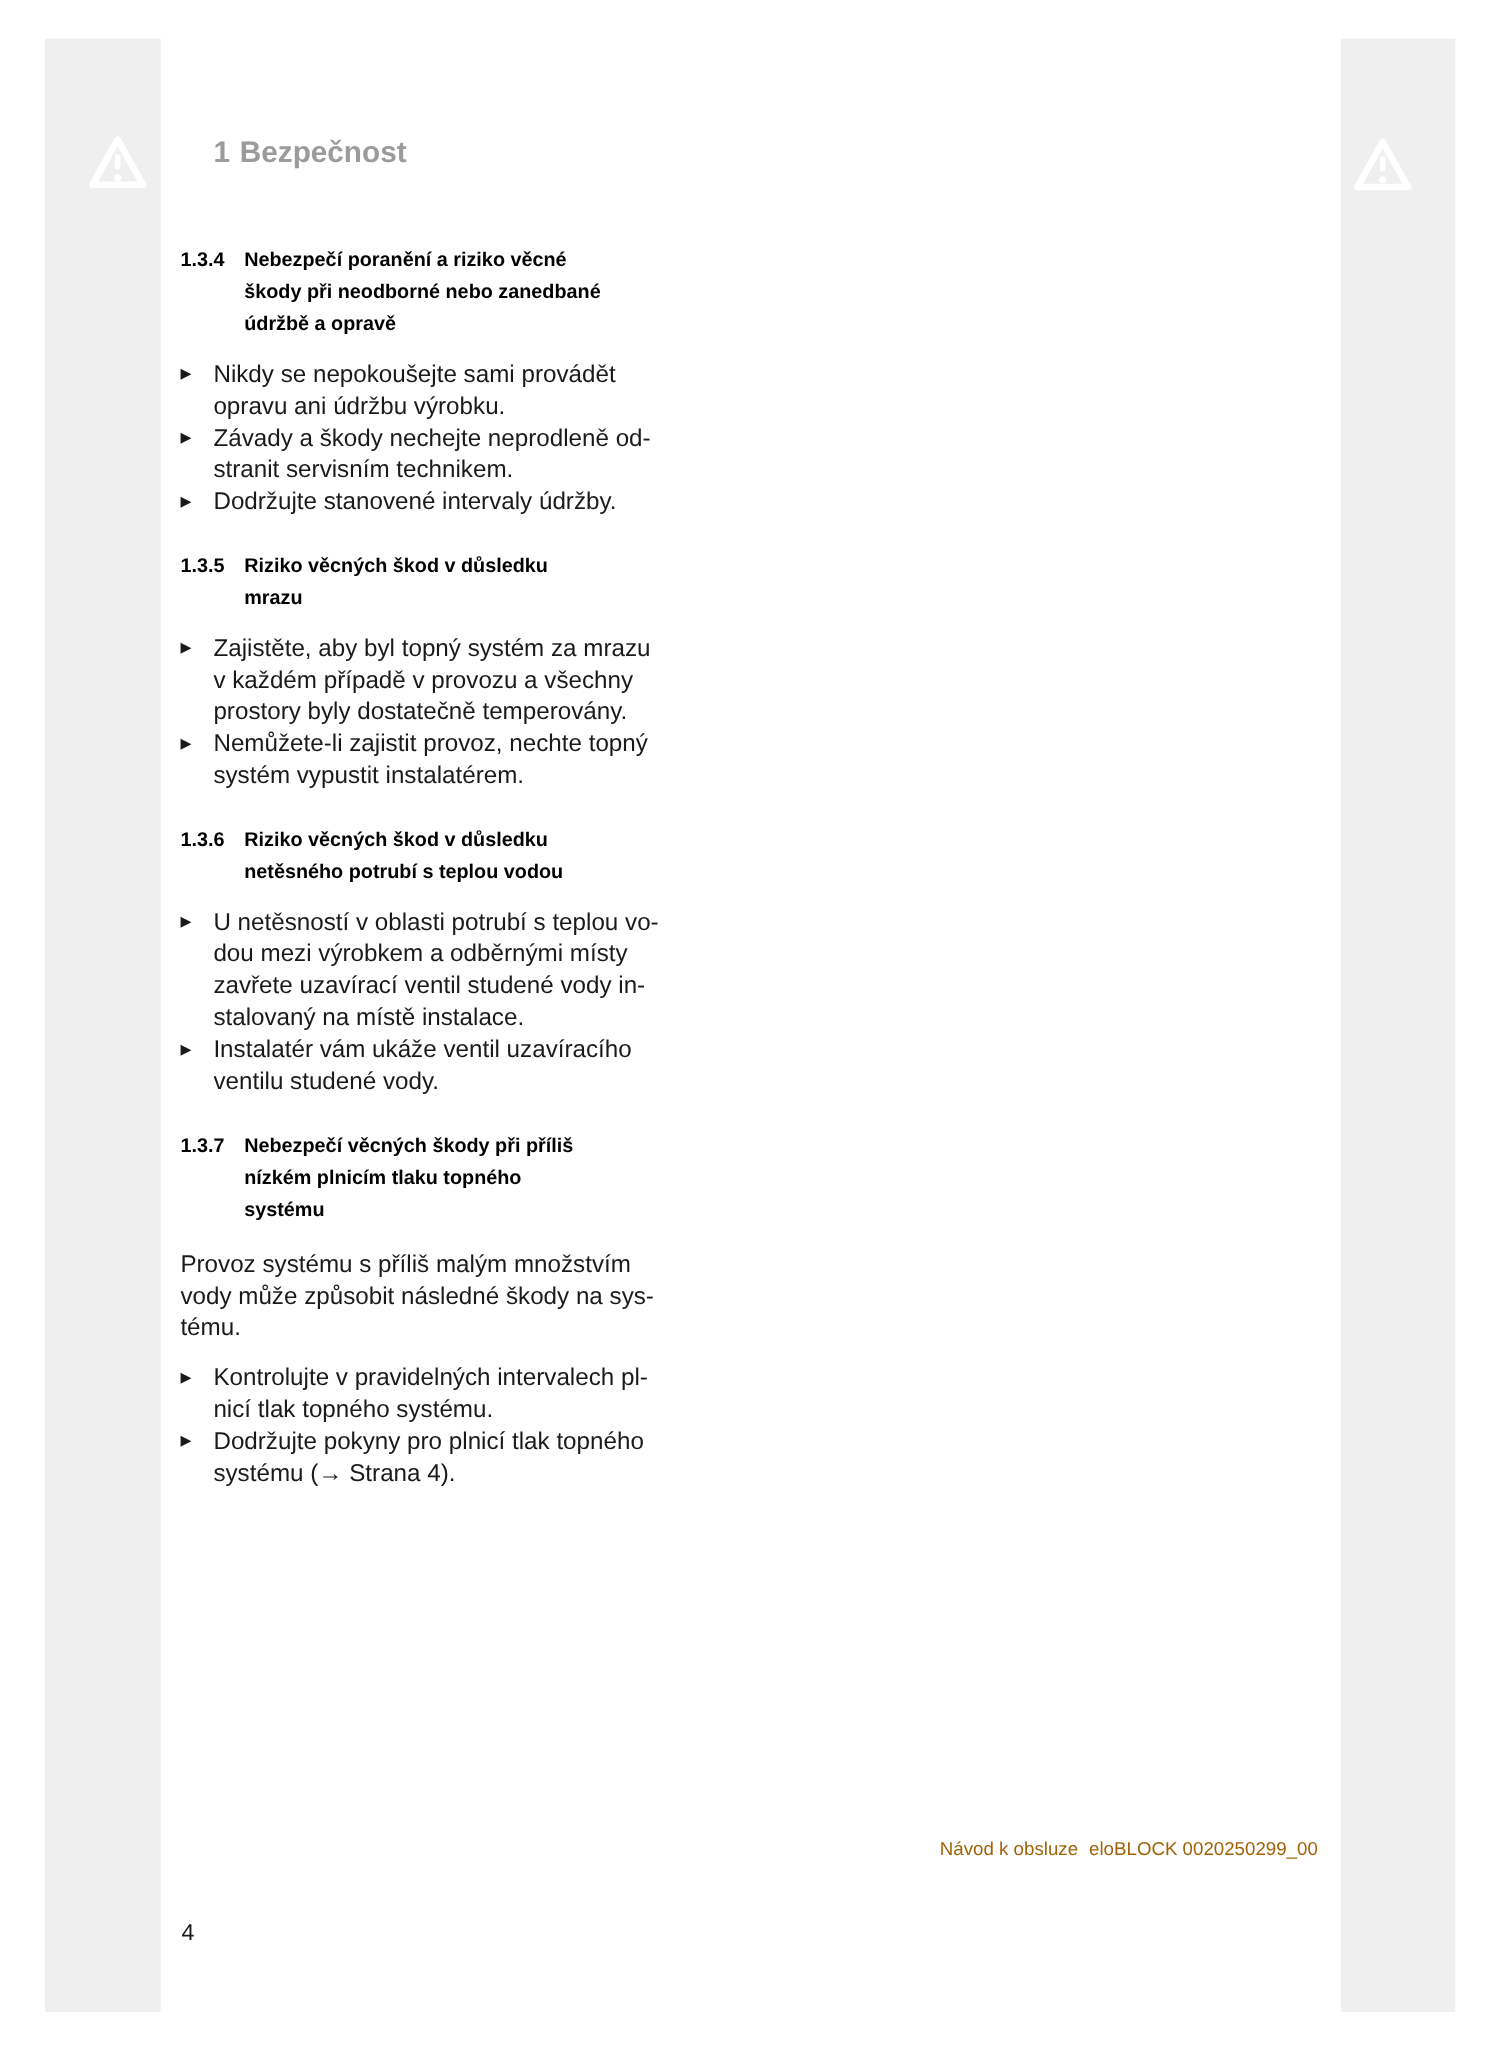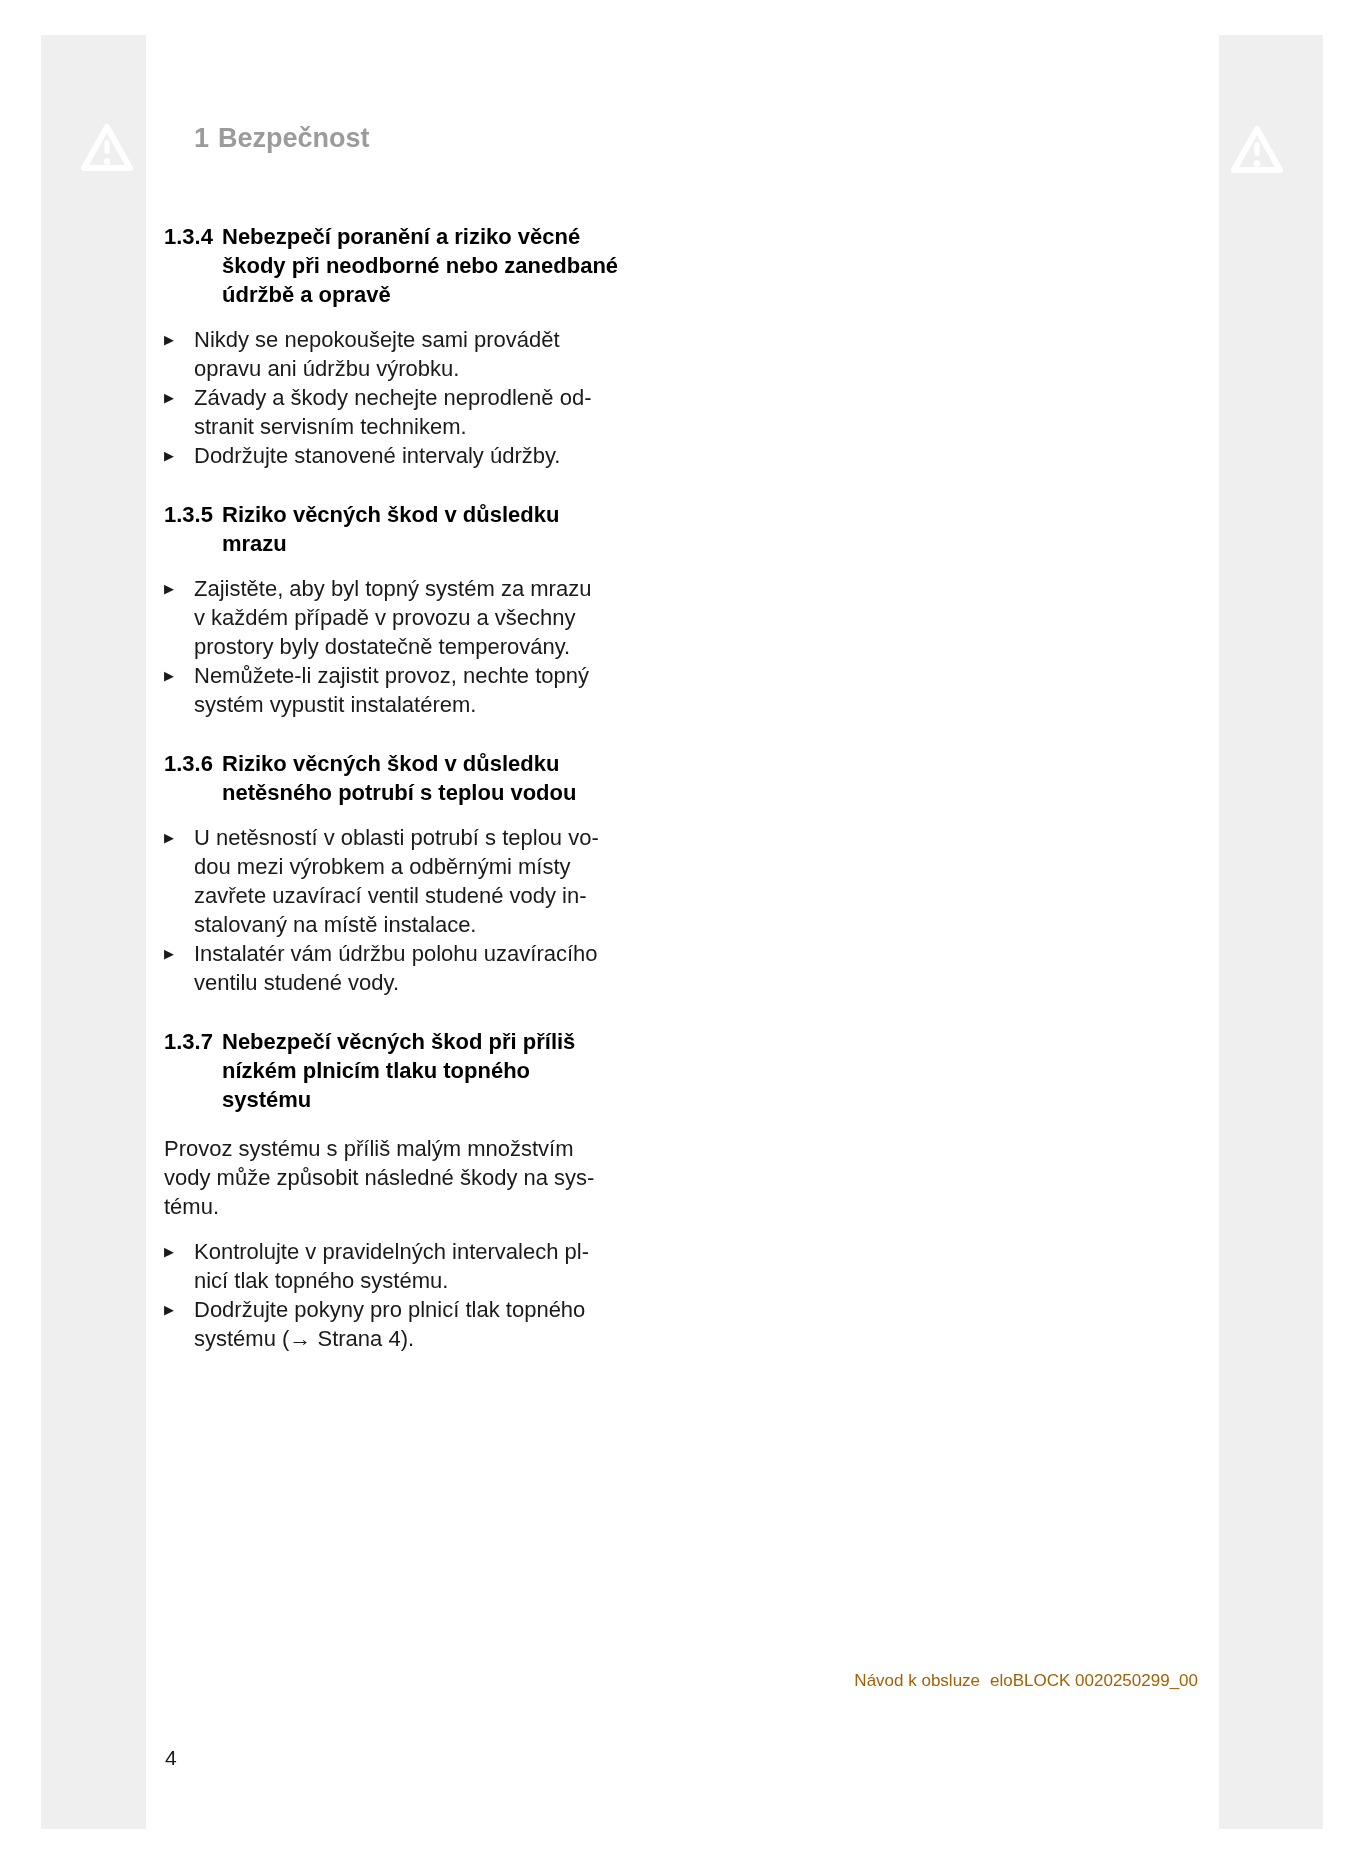--- a/index.html
+++ b/index.html
@@ -45,21 +45,21 @@
   }
   .chapter .chapter-num { margin-right: 9px; }
 
   .section { margin-top: 30px; }
 
   .sec-head {
     display: flex;
     align-items: flex-start;
     font-weight: bold;
     color: #000000;
-    font-size: 22px;
+    font-size: 18px;
     line-height: 29px;
   }
   .sec-num { width: 58px; flex: 0 0 58px; }
   .sec-title { white-space: pre; }
 
   .para {
     font-size: 22px;
     line-height: 29px;
     margin: 20px 0 0 0;
     white-space: pre;
@@ -181,30 +181,30 @@
     <div class="bullets">
       <div class="bullet">
         <span class="marker">▶</span>
         <span class="btext">U netěsností v oblasti potrubí s teplou vo-
 dou mezi výrobkem a odběrnými místy
 zavřete uzavírací ventil studené vody in-
 stalovaný na místě instalace.</span>
       </div>
       <div class="bullet">
         <span class="marker">▶</span>
-        <span class="btext">Instalatér vám údržbu polohu uzavíracího
+        <span class="btext">Instalatér vám ukáže ventil uzavíracího
 ventilu studené vody.</span>
       </div>
     </div>
   </div>
 
   <div class="section">
     <div class="sec-head">
       <span class="sec-num">1.3.7</span>
-      <span class="sec-title">Nebezpečí věcných škod při příliš
+      <span class="sec-title">Nebezpečí věcných škody při příliš
 nízkém plnicím tlaku topného
 systému</span>
     </div>
     <p class="para">Provoz systému s příliš malým množstvím
 vody může způsobit následné škody na sys-
 tému.</p>
     <div class="bullets">
       <div class="bullet">
         <span class="marker">▶</span>
         <span class="btext">Kontrolujte v pravidelných intervalech pl-

